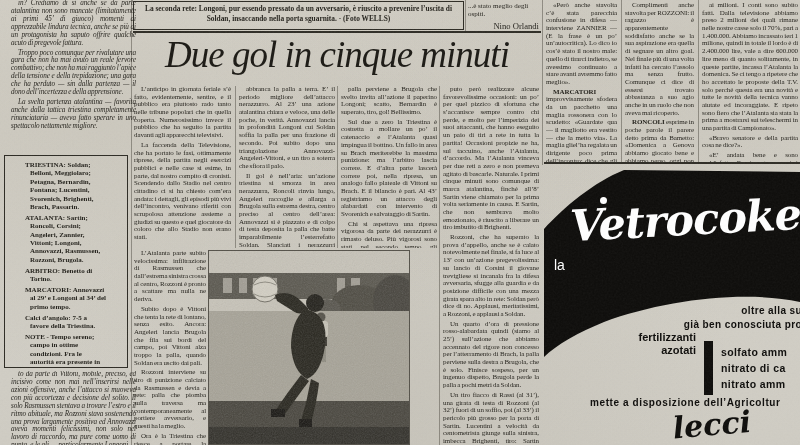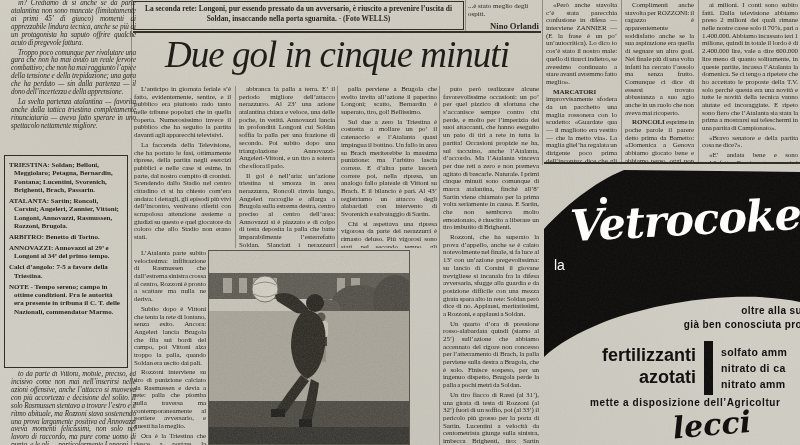--- a/index.html
+++ b/index.html
@@ -16,42 +16,42 @@
   .col{position:absolute;text-align:justify;font-size:7px;line-height:1.1;overflow:hidden;
        letter-spacing:-.1px;word-spacing:-.5px;}
   .col p{margin:0 0 2px;text-indent:7px;}
   .ital{font-style:italic;font-size:7.2px;margin-left:8px;}
   .lead{font-weight:bold;}
   #caption-box{position:absolute;left:133px;top:1px;width:331px;height:29px;box-sizing:border-box;
        border:1.4px solid #2c2a23;padding:2px 0;font-weight:bold;font-size:7.4px;line-height:1.35;
        text-align:center;overflow:hidden;}
   #article-end{position:absolute;left:468px;top:2px;width:71px;height:30px;font-size:7px;line-height:1.2;
        text-align:left;overflow:hidden;}
-  #article-end .byl{display:block;text-align:right;font-weight:bold;font-size:8.6px;margin-top:2px;}
+  #article-end .byl{display:block;text-align:right;font-weight:normal;font-size:8.6px;margin-top:2px;}
   #headline{position:absolute;left:131px;top:33px;width:412px;height:50px;text-align:center;
        font-size:37px;font-weight:normal;font-style:italic;letter-spacing:-1px;white-space:nowrap;
        color:#1b1914;}
   #lineup-box{position:absolute;left:4px;top:155px;width:124px;height:213px;box-sizing:border-box;
-       border:1.6px solid #2c2a23;padding:5px 4px;font-size:7px;line-height:1.2;font-weight:bold;
+       border:1.6px solid #2c2a23;padding:5px 20px;font-size:7px;line-height:1.2;font-weight:bold;
        overflow:hidden;}
   #lineup-box p{margin:0 0 2.5px;text-indent:-5px;padding-left:5px;}
   #photo{position:absolute;left:208px;top:250px;width:202px;height:195px;border:1px solid #55524a;
        box-sizing:border-box;overflow:hidden;background:#b0aca1;}
   
   #ad{position:absolute;left:544px;top:167px;width:256px;height:278px;overflow:hidden;}
   #ad .sans{font-family:"Liberation Sans",sans-serif;font-weight:bold;color:#0d0c0a;}
   #brand-la{position:absolute;left:10px;top:90px;font-family:"Liberation Sans",sans-serif;
        font-weight:normal;font-size:14px;color:#fff;}
   #brand-script{position:absolute;left:26px;top:28px;width:230px;font-family:"DejaVu Serif",serif;
        font-style:italic;font-weight:bold;font-size:43px;color:#fff;transform:rotate(-3deg);
        letter-spacing:-1px;}
   #logo-dot{position:absolute;left:56px;top:30px;width:7px;height:7px;border-radius:50%;background:#fff;}
   #ad-line1{position:absolute;right:-2px;top:138px;font-size:10px;letter-spacing:.4px;}
   #ad-line2{position:absolute;right:-2px;top:152px;font-size:10px;letter-spacing:.4px;}
-  #ad-left-label{position:absolute;right:104px;top:178px;font-size:18px;line-height:1.2;text-align:right;}
+  #ad-left-label{position:absolute;right:104px;top:164px;font-size:11px;line-height:1.2;text-align:right;}
   #ad-bar{position:absolute;left:160px;top:174px;width:9px;height:54px;background:#0d0c0a;}
   #ad-products{position:absolute;left:177px;top:178px;font-size:10.5px;line-height:1.5;letter-spacing:.4px;}
   #ad-bottom-line{position:absolute;left:46px;top:230px;font-size:10px;letter-spacing:.6px;}
   #ad-script-partial{position:absolute;left:130px;top:238px;font-family:"DejaVu Serif",serif;
        font-style:italic;font-weight:bold;font-size:30px;color:#0d0c0a;transform:rotate(-5deg);}
   #texture{position:absolute;left:0;top:0;pointer-events:none;}
 </style>
 </head>
 <body>
 
@@ -71,21 +71,21 @@
   <div class="col ital" style="left:3px;top:0;width:125px;height:153px">
     <p>in? Crediamo di sì anche se da parte atalantina non sono mancate (limitatamente ai primi 45’ di giuoco) momenti di apprezzabile lindura tecnica, anche se più di un protagonista ha saputo offrire qualche acuto di pregevole fattura.</p>
     <p>Troppo poco comunque per rivalutare una gara che non ha mai avuto un reale fervore combattivo; che non ha mai raggiunto l’apice della tensione e della trepidazione; una gara che ha perduto — sin dalla partenza — il dono dell’incertezza e della apprensione.</p>
     <p>La svelta partenza atalantina — favorita anche dalla tattica triestina completamente rinunciataria — aveva fatto sperare in uno spettacolo nettamente migliore.</p>
   </div>
 
   <div id="lineup-box">
     <p><b class="lead">TRIESTINA:</b> <span>Soldan; Belloni, Meggiolaro; Petagna, Bernardin, Fontana; Lucentini, Svorenich, Brighenti, Brach, Passarin.</span></p>
     <p><b class="lead">ATALANTA:</b> <span>Sartin; Roncoli, Corsini; Angeleri, Zannier, Vittoni; Longoni, Annovazzi, Rasmussen, Rozzoni, Brugola.</span></p>
     <p><b class="lead">ARBITRO:</b> <span>Benetto di Torino.</span></p>
-    <p><b class="lead">ANNOVAZZI:</b> <span>Annovazzi al 29’ e Longoni al 34’ del primo tempo.</span></p>
+    <p><b class="lead">MARCATORI:</b> <span>Annovazzi al 29’ e Longoni al 34’ del primo tempo.</span></p>
     <p><b class="lead">Calci d’angolo:</b> <span>7-5 a favore della Triestina.</span></p>
     <p><b class="lead">NOTE -</b> <span>Tempo sereno; campo in ottime condizioni. Fra le autorità era presente in tribuna il C. T. delle Nazionali, commendator Marmo.</span></p>
   </div>
 
   <div class="col ital" style="left:3px;top:371px;width:125px;height:74px">
     <p>to da parte di Vittoni, mobile, preciso, ed incisivo come non mai nell’inserirsi nelle azioni offensive, anche l’attacco si muoveva con più accortezza e decisione del solito. Il solo Rasmussen stentava a trovare l’estro e il ritmo abituale, ma Rozzoni stava sostenendo una prova largamente positiva ed Annovazzi aveva momenti felicissimi, non solo nel lavoro di raccordo, ma pure come uomo di punta, e le ali — particolarmente Longoni — si davano da fare, pur con qualche errore sconcertante, con la solita vivacità d’intenti.</p>
 
   </div>
 
   <div id="caption-box">

